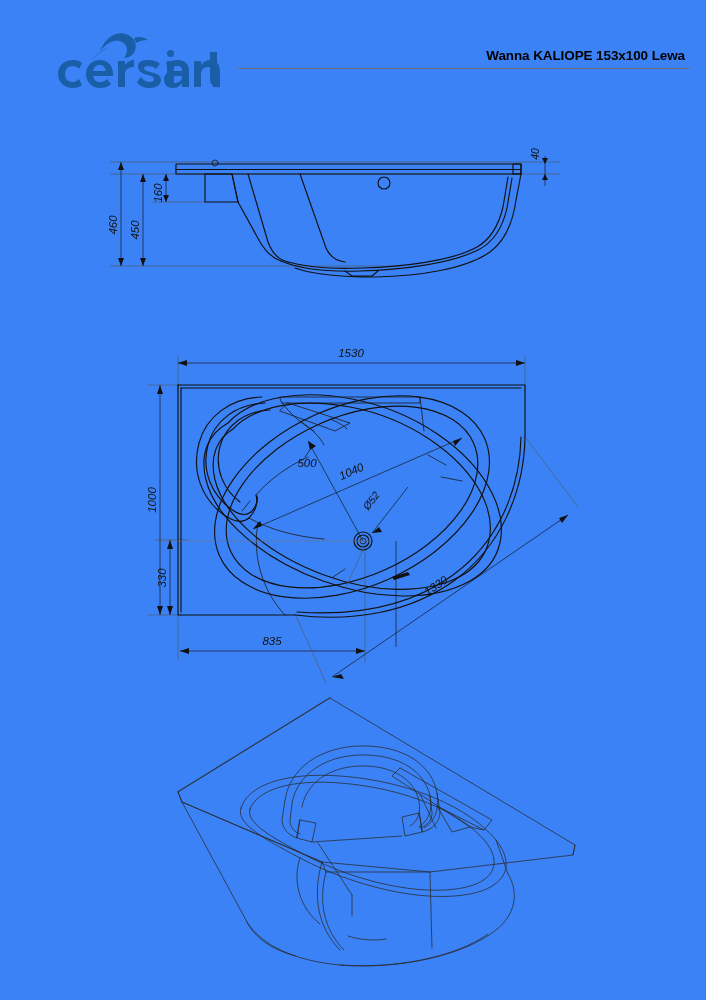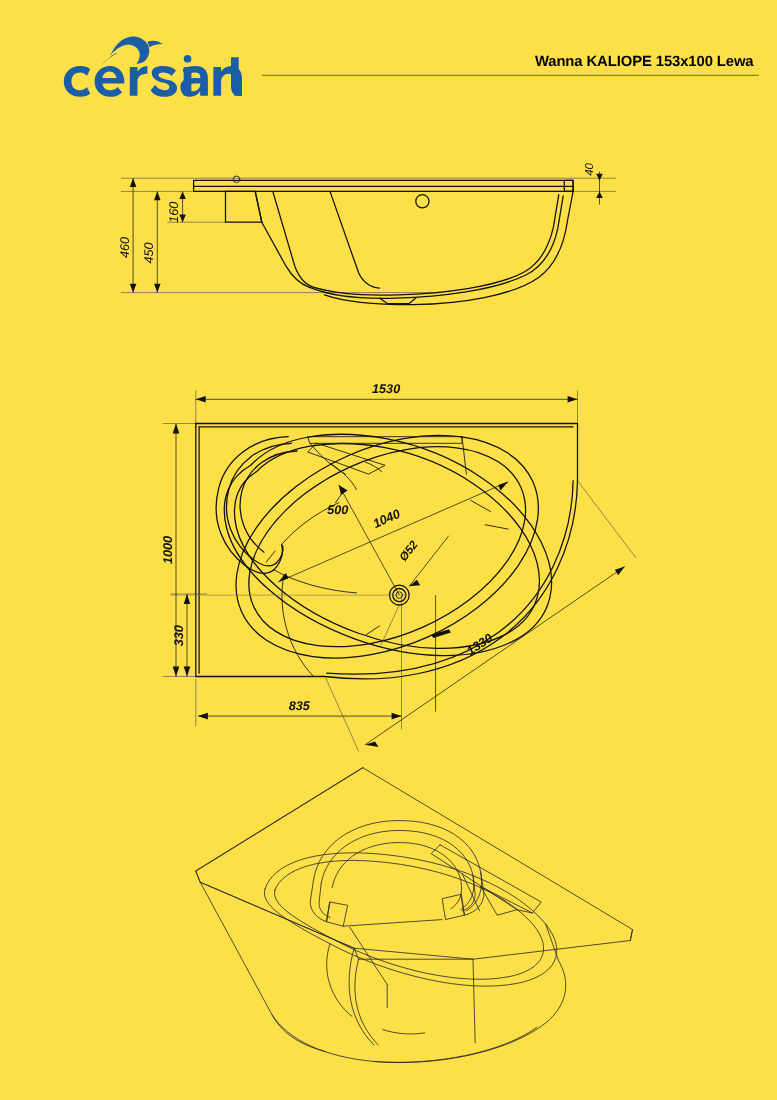--- a/index.html
+++ b/index.html
@@ -10,21 +10,21 @@
   body {
     width: 706px;
     height: 1000px;
     position: relative;
     font-family: "Liberation Sans", sans-serif;
     overflow: hidden;
   }
   .page {
     position: absolute;
     inset: 0;
-    background: #fde047;
+    background: #3b82f6;
   }
 
   
   .header {
     position: absolute;
     left: 0; top: 0;
     width: 706px;
     height: 115px;
   }
   .logo {
@@ -57,21 +57,21 @@
     white-space: nowrap;
   }
 
   
   .view {
     position: absolute;
   }
   .view svg { display: block; overflow: visible; }
 
   #view-side  { left: 0px;  top: 130px; width: 706px; height: 170px; }
-  #view-plan  { left: 0px;  top: 325px; width: 706px; height: 360px; font-weight: bold; }
+  #view-plan  { left: 0px;  top: 325px; width: 706px; height: 360px; }
   #view-iso   { left: 0px;  top: 680px; width: 706px; height: 300px; }
 
   
   .obj      { fill: none; stroke: #111; stroke-width: 1.15; stroke-linejoin: round; stroke-linecap: round; }
   .obj-thin { fill: none; stroke: #1a1a1a; stroke-width: 0.8;  stroke-linejoin: round; stroke-linecap: round; }
   .obj-iso  { fill: none; stroke: #2a2a2a; stroke-width: 0.75; stroke-linejoin: round; stroke-linecap: round; }
   .dim      { fill: none; stroke: #111; stroke-width: 0.65; }
   .ext      { fill: none; stroke: #555; stroke-width: 0.6; }
   .center   { fill: none; stroke: #777; stroke-width: 0.55; }
   .fillblk  { fill: #111; stroke: none; }

